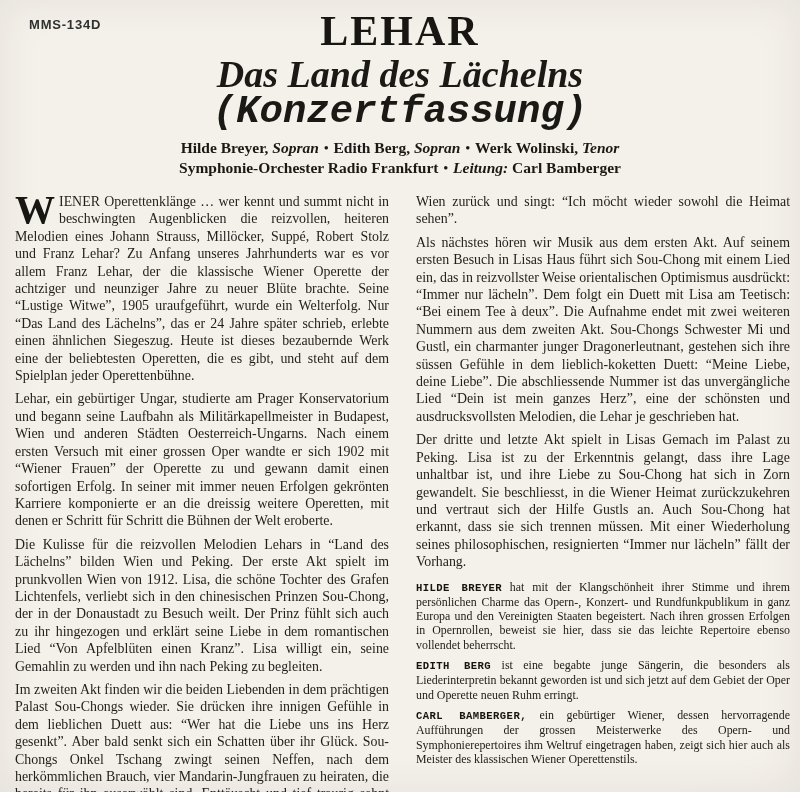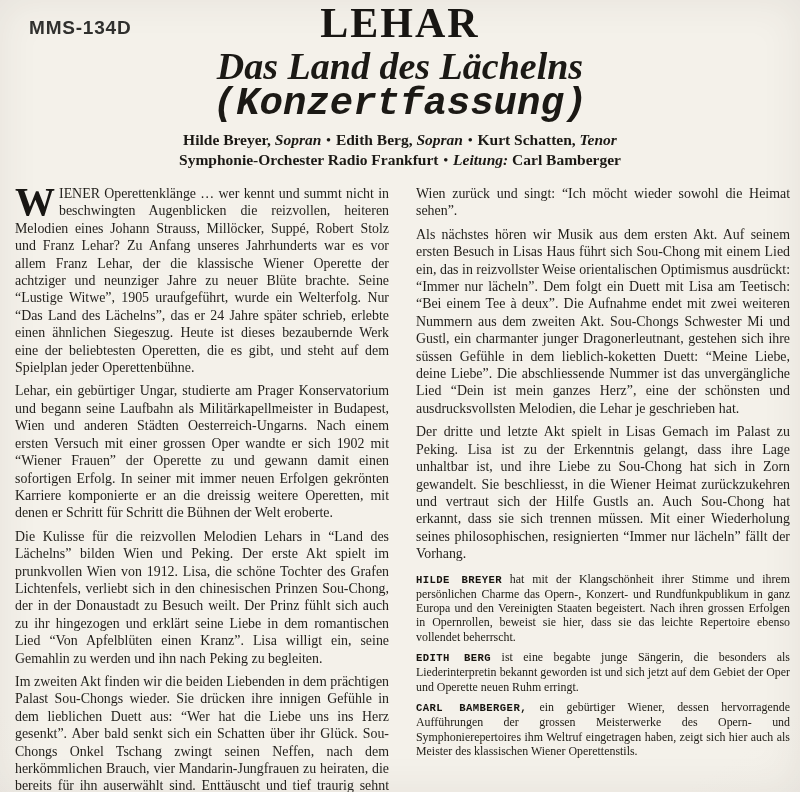--- a/index.html
+++ b/index.html
@@ -16,25 +16,25 @@
     color: #1e1c19;
     font-family: "Liberation Serif", "DejaVu Serif", serif;
     box-shadow: inset 0 0 40px rgba(60,55,45,0.08);
   }
   .catalog {
     position: absolute;
     top: 17px;
     left: 29px;
     font-family: "Liberation Sans", sans-serif;
     font-weight: 700;
-    font-size: 19px;
+    font-size: 13px;
     letter-spacing: 0.8px;
     color: #30302e;
   }
-  header { text-align: center; padding-top: 3px; }
+  header { text-align: center; padding-top: 11px; }
   .composer {
     margin: 0;
     font-size: 42px;
     line-height: 40px;
     font-weight: 700;
     letter-spacing: 2px;
     color: #181613;
   }
   .work-title {
     margin: 3px 10px 0;
@@ -107,21 +107,21 @@
 
   <div class="catalog">MMS-134D</div>
 
   <header>
     <h1 class="composer">LEHAR</h1>
     <div class="work-title">Das Land des Lächelns</div>
     <div class="version-subtitle">(Konzertfassung)</div>
     <p class="credits">
       <span>Hilde Breyer,</span>
       <i>Sopran</i><span class="bullet">•</span><span>Edith Berg,</span>
-      <i>Sopran</i><span class="bullet">•</span><span>Kurt Schatten,</span>
+      <i>Sopran</i><span class="bullet">•</span><span>Werk Wolinski,</span>
       <i>Tenor</i>
     </p>
     <p class="credits" style="margin-top:0;">
       <span>Symphonie-Orchester Radio Frankfurt</span><span class="bullet">•</span><i>Leitung:</i>
       <span>Carl Bamberger</span>
     </p>
   </header>
 
   <main class="columns">
 

